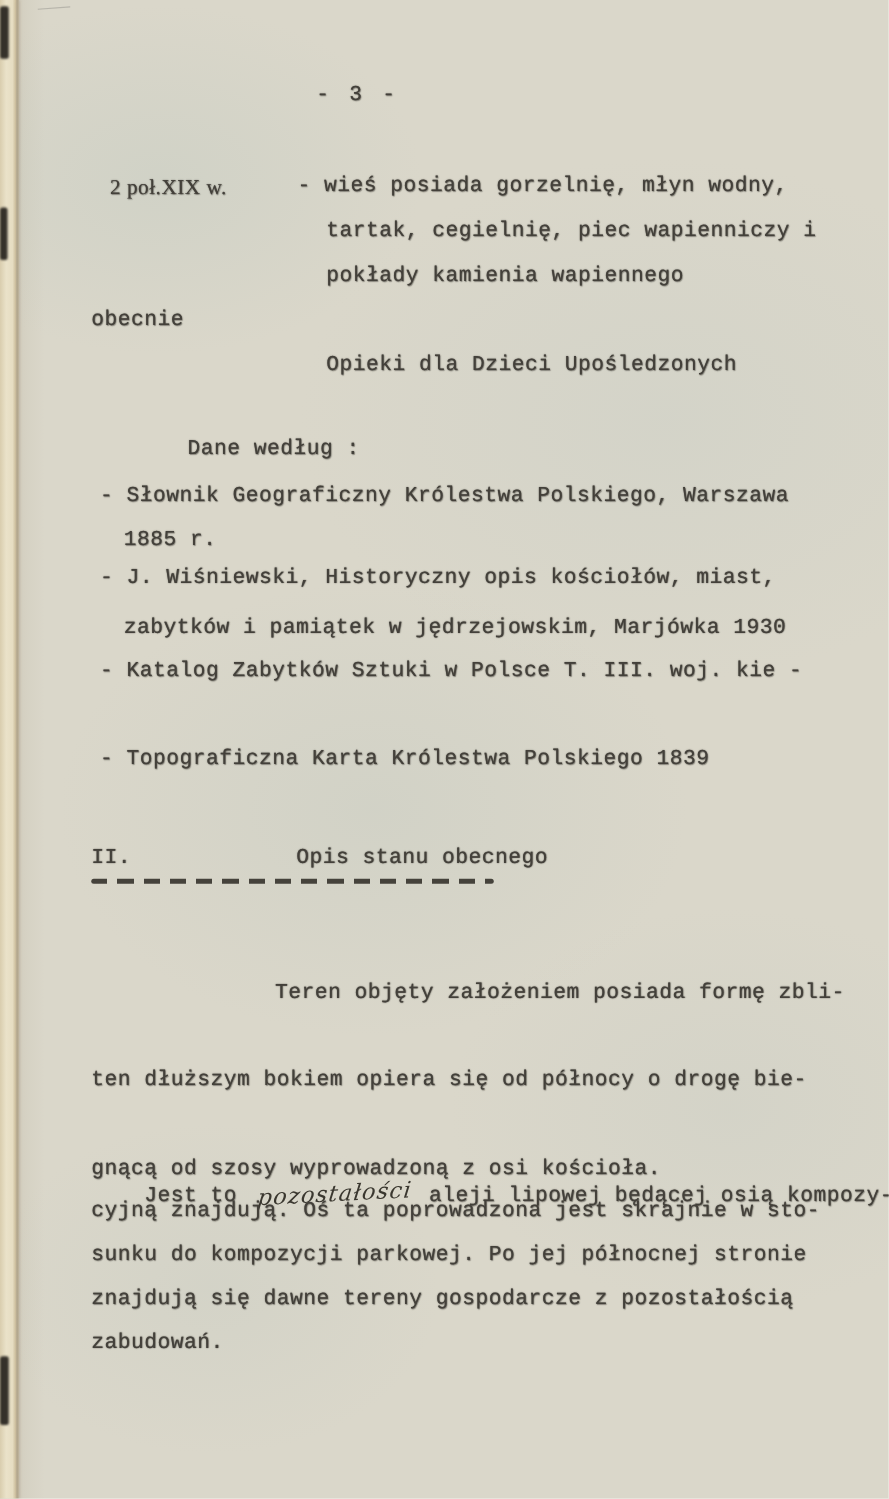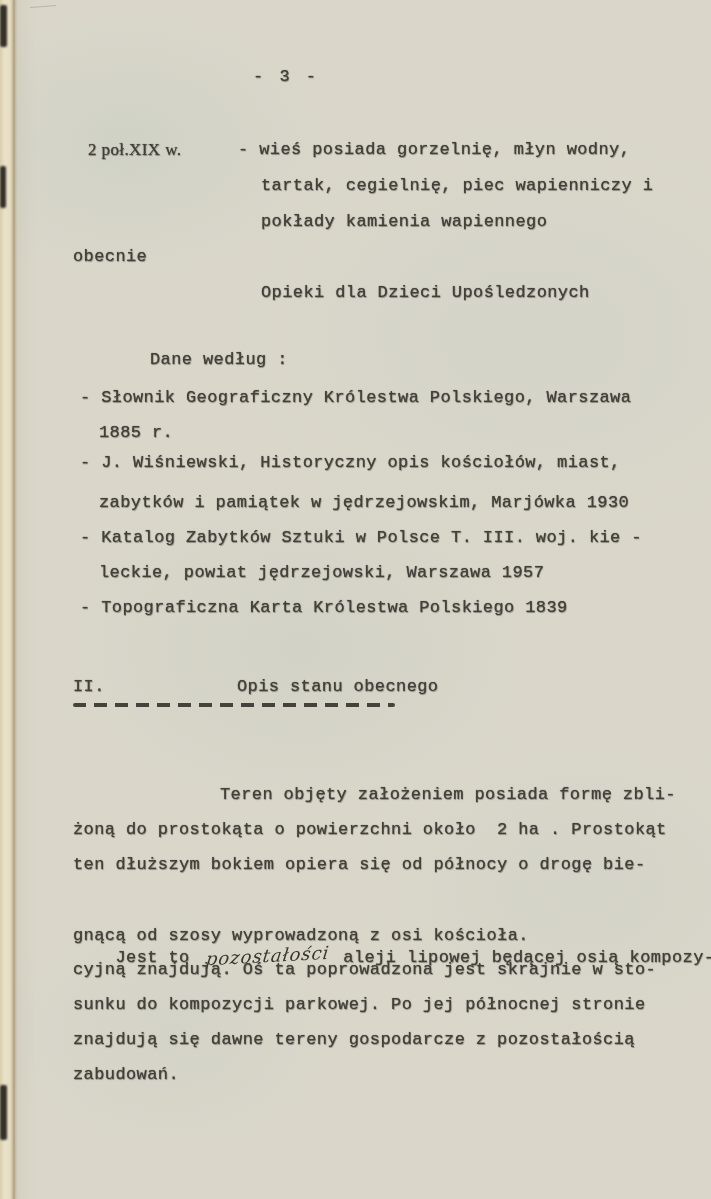--- a/index.html
+++ b/index.html
@@ -89,29 +89,27 @@
   <div class="tl" style="left:261px;top:211px;">pokłady kamienia wapiennego</div>
   <div class="tl" style="left:73px;top:246px;">obecnie</div>
   <div class="tl" style="left:261px;top:282px;">Opieki dla Dzieci Upośledzonych</div>
 
   <div class="tl" style="left:150px;top:349px;">Dane według :</div>
   <div class="tl" style="left:80px;top:387px;">- Słownik Geograficzny Królestwa Polskiego, Warszawa</div>
   <div class="tl" style="left:99px;top:422px;">1885 r.</div>
   <div class="tl" style="left:80px;top:452px;">- J. Wiśniewski, Historyczny opis kościołów, miast,</div>
   <div class="tl" style="left:99px;top:492px;">zabytków i pamiątek w jędrzejowskim, Marjówka 1930</div>
   <div class="tl" style="left:80px;top:527px;">- Katalog Zabytków Sztuki w Polsce T. III. woj. kie -</div>
-  <div class="tl" style="left:99px;top:562px;">leckie, powiat jędrzejowski, Warszawa 1957</div>
   <div class="tl" style="left:80px;top:597px;">- Topograficzna Karta Królestwa Polskiego 1839</div>
 
   <div class="tl" style="left:73px;top:676px;">II.</div>
   <div class="tl" style="left:237px;top:676px;">Opis stanu obecnego</div>
   <div class="dashed-rule"></div>
 
   <div class="tl" style="left:220px;top:784px;">Teren objęty założeniem posiada formę zbli-</div>
-  <div class="tl" style="left:73px;top:819px;">żoną do prostokąta o powierzchni około  2 ha . Prostokąt</div>
   <div class="tl" style="left:73px;top:854px;">ten dłuższym bokiem opiera się od północy o drogę bie-</div>
   <div class="tl" style="left:73px;top:889px;margin-top:36px;">gnącą od szosy wyprowadzoną z osi kościoła.</div>
 
   <div class="tl" style="left:73px;top:924px;">
     <span>Jest to</span><span class="handwritten">pozostałości</span><span>aleji lipowej będącej osią kompozy-</span>
   </div>
 
   <div class="tl" style="left:73px;top:959px;">cyjną znajdują. Oś ta poprowadzona jest skrajnie w sto-</div>
   <div class="tl" style="left:73px;top:994px;">sunku do kompozycji parkowej. Po jej północnej stronie</div>
   <div class="tl" style="left:73px;top:1029px;">znajdują się dawne tereny gospodarcze z pozostałością</div>

